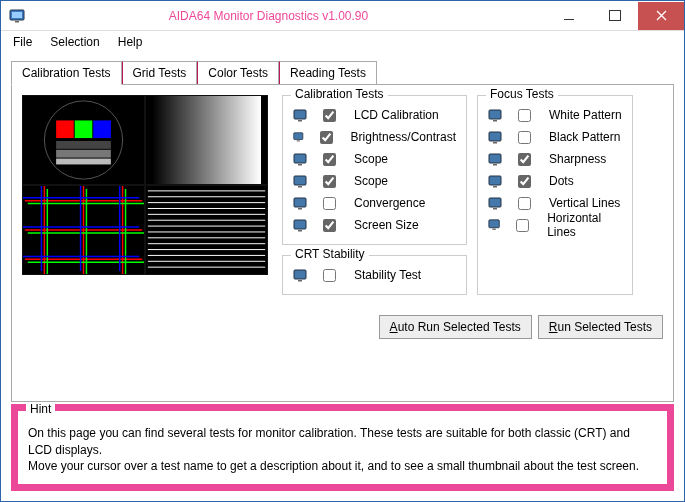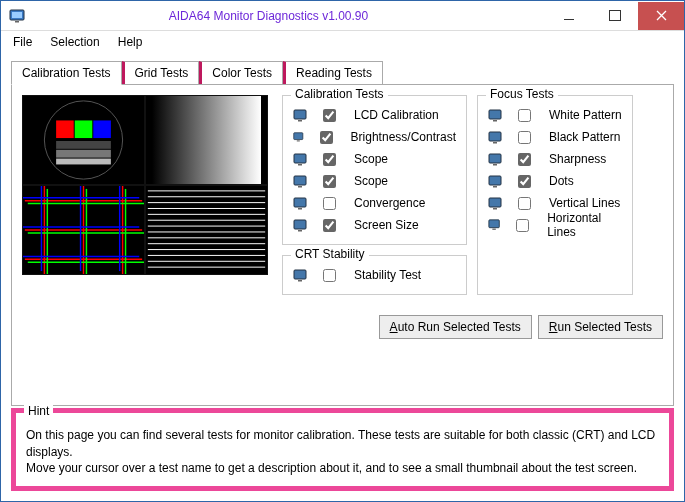--- a/index.html
+++ b/index.html
@@ -2,37 +2,37 @@
 <html><head>
 <meta charset="utf-8">
 <style>
   * { box-sizing: border-box; margin: 0; padding: 0; }
   body { font-family: "Segoe UI", Tahoma, sans-serif; font-size: 12px; background: #fff; }
   
   .window { width: 685px; height: 502px; border: 1px solid #2e65a8; display: flex; flex-direction: column; }
   
   .titlebar { height: 30px; background: #fff; display: flex; align-items: center; padding-left: 8px; border-bottom: 1px solid #ddd; }
   .app-icon { width: 16px; height: 16px; margin-right: 6px; display:inline-flex; align-items:center; justify-content:center; }
-  .title-text { flex: 1; text-align: center; font-size: 12px; color: #6d28d9; padding-right: 40px; }
+  .title-text { flex: 1; text-align: center; font-size: 12px; color: #ec4899; padding-right: 40px; }
   .win-controls { display: flex; }
   .win-btn { width: 46px; height: 28px; display: flex; align-items: center; justify-content: center; font-family: inherit; cursor: default; }
   .win-btn.min::before { content:""; width:10px; border-top:1px solid #333; display:block; position:relative; top:4px; }
   .win-btn.max::before { content:""; width:10px; height:9px; border:1px solid #333; display:block; }
   .win-btn.close { background: #c75050; color:#fff; }
   .win-btn.close svg { width:11px; height:11px; }
   
   .menubar { height: 22px; display: flex; align-items: center; padding: 0 4px; gap: 2px; }
   .menu-item { padding: 2px 8px; cursor: default; }
   
   .client { flex: 1; padding: 8px 10px 10px 10px; display: flex; flex-direction: column; }
   
   .tabs { display: flex; }
   .tab { padding: 4px 10px; border: 1px solid #aaa; border-bottom: none; background: #fff; position: relative; cursor: default; }
   .tab.active { border-bottom: 1px solid #fff; margin-bottom: -1px; z-index: 2; }
-  .tab + .tab { border-left: 3px solid #be185d; }
+  .tab + .tab { border-left: 1px solid #be185d; }
   
   .tab-pane { border: 1px solid #aaa; padding: 10px; flex: 1; display: flex; flex-direction: column; }
   
   .pane-row { display: flex; gap: 10px; }
   
   .thumbs { width: 246px; height: 180px; background: #000; display: grid; grid-template-columns: 1fr 1fr; grid-template-rows: 1fr 1fr; margin-right: 4px; }
   .thumb { border:1px solid #111; position:relative; overflow:hidden; }
   
   .fieldset { border: 1px solid #ccc; padding: 8px 10px 8px 10px; position: relative; }
   .legend { position: absolute; top: -9px; left: 8px; background: #fff; padding: 0 4px; font-size: 12px; }
@@ -42,21 +42,21 @@
   
   input[type=checkbox] { width: 13px; height: 13px; margin-right: 2px; accent-color: #666; }
   
   .col-cal { width: 185px; }
   .col-focus { width: 156px; }
   .col-right { display:flex; flex-direction:column; gap:10px; }
   
   .btn-row { display: flex; justify-content: flex-end; gap: 6px; margin-top: 20px; }
   .btn { border: 1px solid #999; background: #eee; padding: 4px 10px; font-family: inherit; font-size: 12px; cursor: default; }
   
-  .hint-box { border: 5px solid #ec4899; margin-top: 2px; padding: 14px 10px 10px 10px; position: relative; }
+  .hint-box { border: 7px solid #ec4899; margin-top: 2px; padding: 14px 10px 10px 10px; position: relative; }
   .hint-box .legend { top:-9px; }
   .hint-text { line-height: 1.35; }
   
   
   .t1 svg, .t2 div, .t3 svg, .t4 svg { width:100%; height:100%; }
   .t2 { display:flex; align-items:center; justify-content:center; }
   .grad1 { width:100%; height:12px; background: linear-gradient(90deg, #000, #fff); margin-bottom:4px;}
 </style>
 </head>
 <body>

